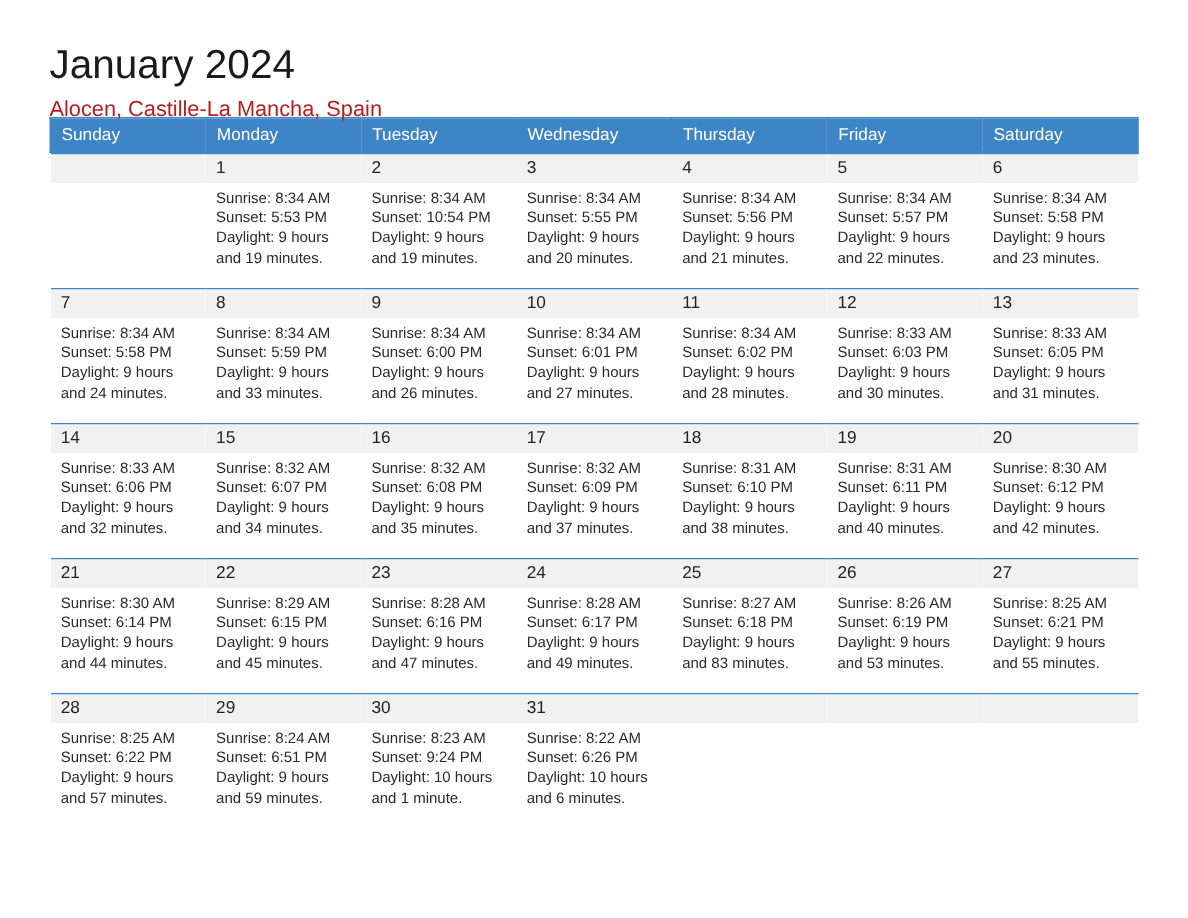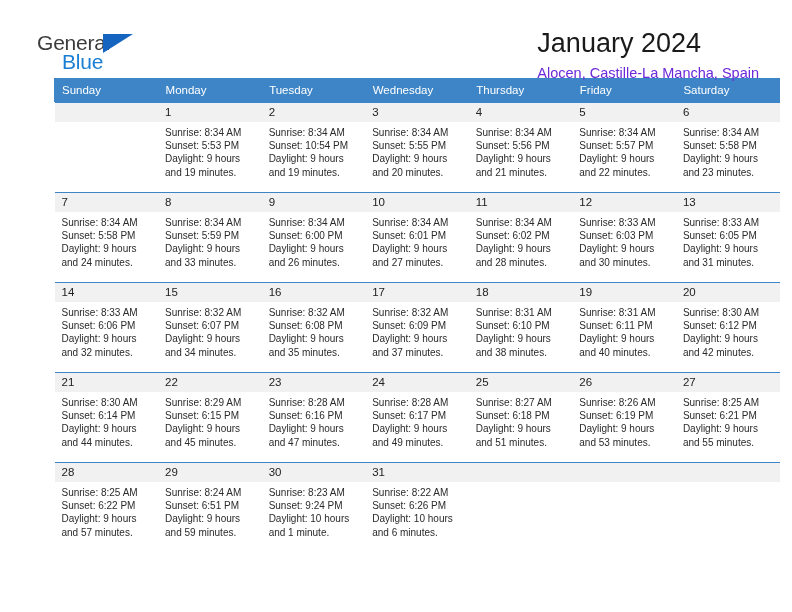--- a/index.html
+++ b/index.html
@@ -67,32 +67,31 @@
     padding-top: 2px;
   }
   .cal-title {
     font-size: 27px;
     color: #1a1a1a;
     line-height: 1.12;
     white-space: nowrap;
   }
   .cal-subtitle {
     font-size: 14.5px;
-    color: #6d28d9;
+    color: #b91c1c;
     margin-top: 7px;
     white-space: nowrap;
   }
 
   
   .calendar {
     width: 726px;
     border-collapse: collapse;
     table-layout: fixed;
     margin-top: 4px;
-    margin-left: 21px;
   }
   .calendar th {
     background: #3d85c6;
     color: #ffffff;
     font-weight: normal;
     font-size: 11.5px;
     text-align: left;
     padding: 5px 0 5px 7px;
     height: 20px;
     box-sizing: border-box;
@@ -130,25 +129,20 @@
   }
   .blank .daynum { background: #f1f1f1; }
 </style>
 </head>
 <body>
 
 <div class="page">
 
   <div class="header">
 
-    <div class="logo">
-      <span class="logo-general">General</span>
-      <span class="logo-triangle"></span>
-      <span class="logo-blue">Blue</span>
-    </div>
 
     <div class="titles">
       <div class="cal-title">January 2024</div>
       <div class="cal-subtitle">Alocen, Castille-La Mancha, Spain</div>
     </div>
 
   </div>
 
   <table class="calendar">
     <thead>
@@ -449,21 +443,21 @@
               </div>
             </div>
           </td>
         <td>
             <div class="cell-inner">
               <div class="daynum">25</div>
               <div class="details">
                 <div>Sunrise: 8:27 AM</div>
                 <div>Sunset: 6:18 PM</div>
                 <div>Daylight: 9 hours</div>
-                <div>and 51 minutes.</div>
+                <div>and 83 minutes.</div>
               </div>
             </div>
           </td>
         <td>
             <div class="cell-inner">
               <div class="daynum">26</div>
               <div class="details">
                 <div>Sunrise: 8:26 AM</div>
                 <div>Sunset: 6:19 PM</div>
                 <div>Daylight: 9 hours</div>

